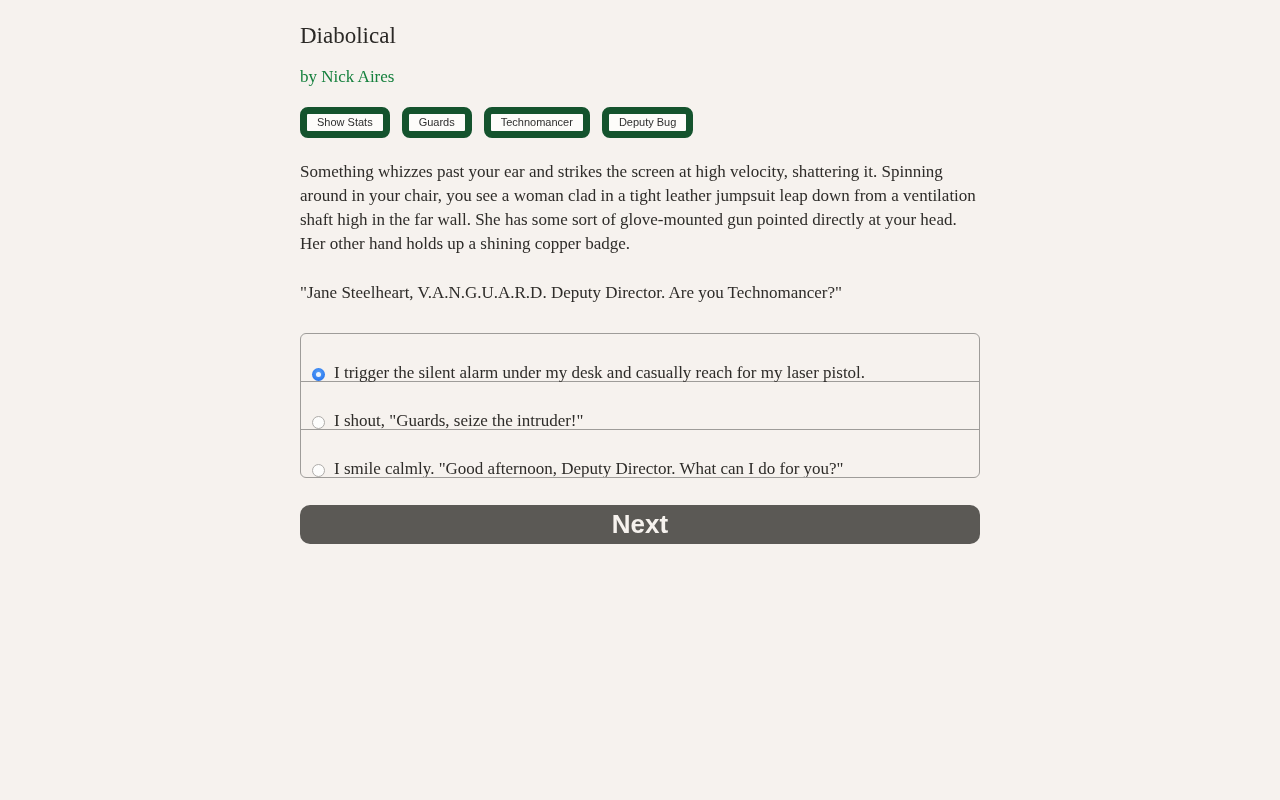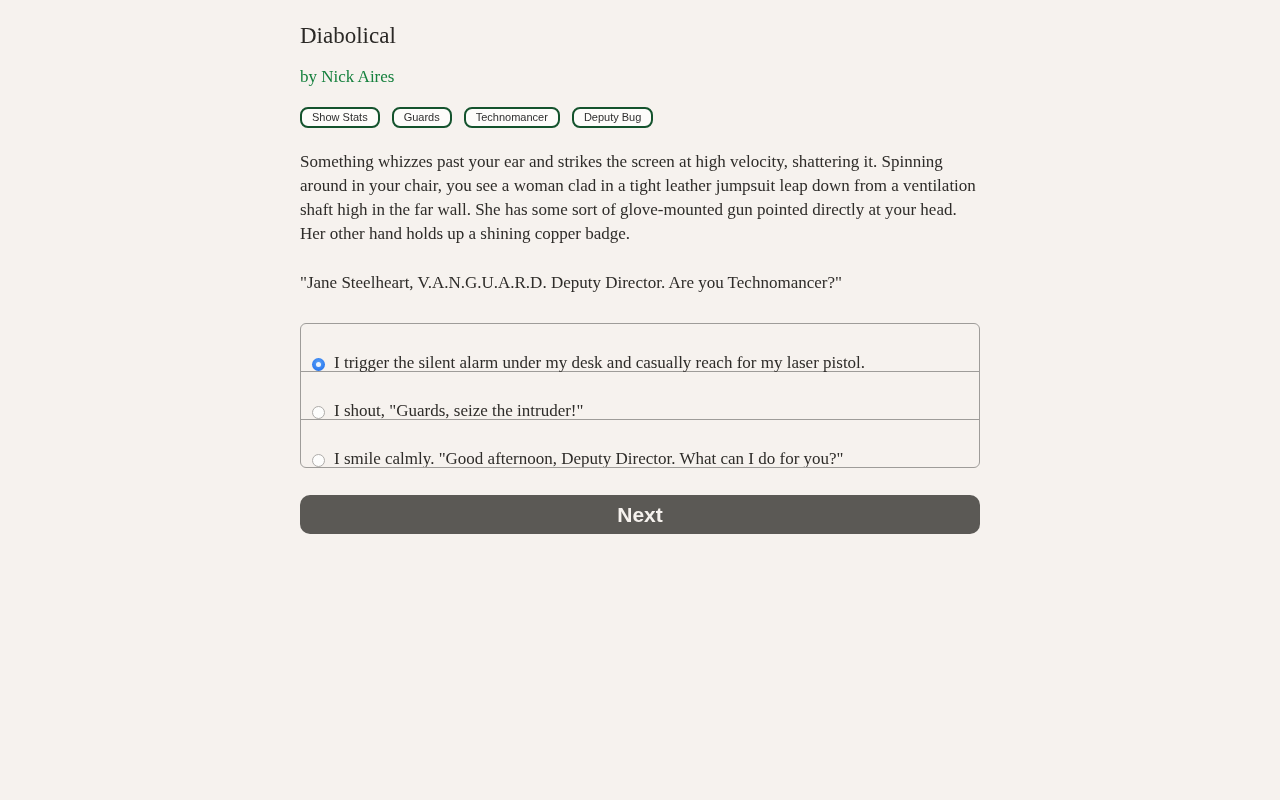--- a/index.html
+++ b/index.html
@@ -32,21 +32,21 @@
     margin-top: 20px;
     display: flex;
     gap: 12px;
     align-items: center;
   }
   .toolbar-btn {
     font-family: "Liberation Sans", sans-serif;
     font-size: 11px;
     color: #2e2e2e;
     background: #fdfcfa;
-    border: 2px solid #14532d;
+    border: 7px solid #14532d;
     border-radius: 8px;
     padding: 2px 10px 3px 10px;
     line-height: 12px;
     cursor: pointer;
   }
   .story-paragraph {
     font-size: 17px;
     line-height: 24px;
     margin: 22px 0 0 0;
     color: #2e2c29;
@@ -106,21 +106,21 @@
     width: 100%;
     box-sizing: border-box;
     margin-top: 27px;
     height: 39px;
     background: #5b5955;
     border: none;
     border-radius: 10px;
     color: #f6f2ee;
     font-family: "Liberation Sans", sans-serif;
     font-weight: bold;
-    font-size: 21px;
+    font-size: 26px;
     letter-spacing: 0px;
     cursor: pointer;
     text-align: center;
     line-height: 39px;
     padding: 0;
   }
 </style>
 </head>
 <body>
 

